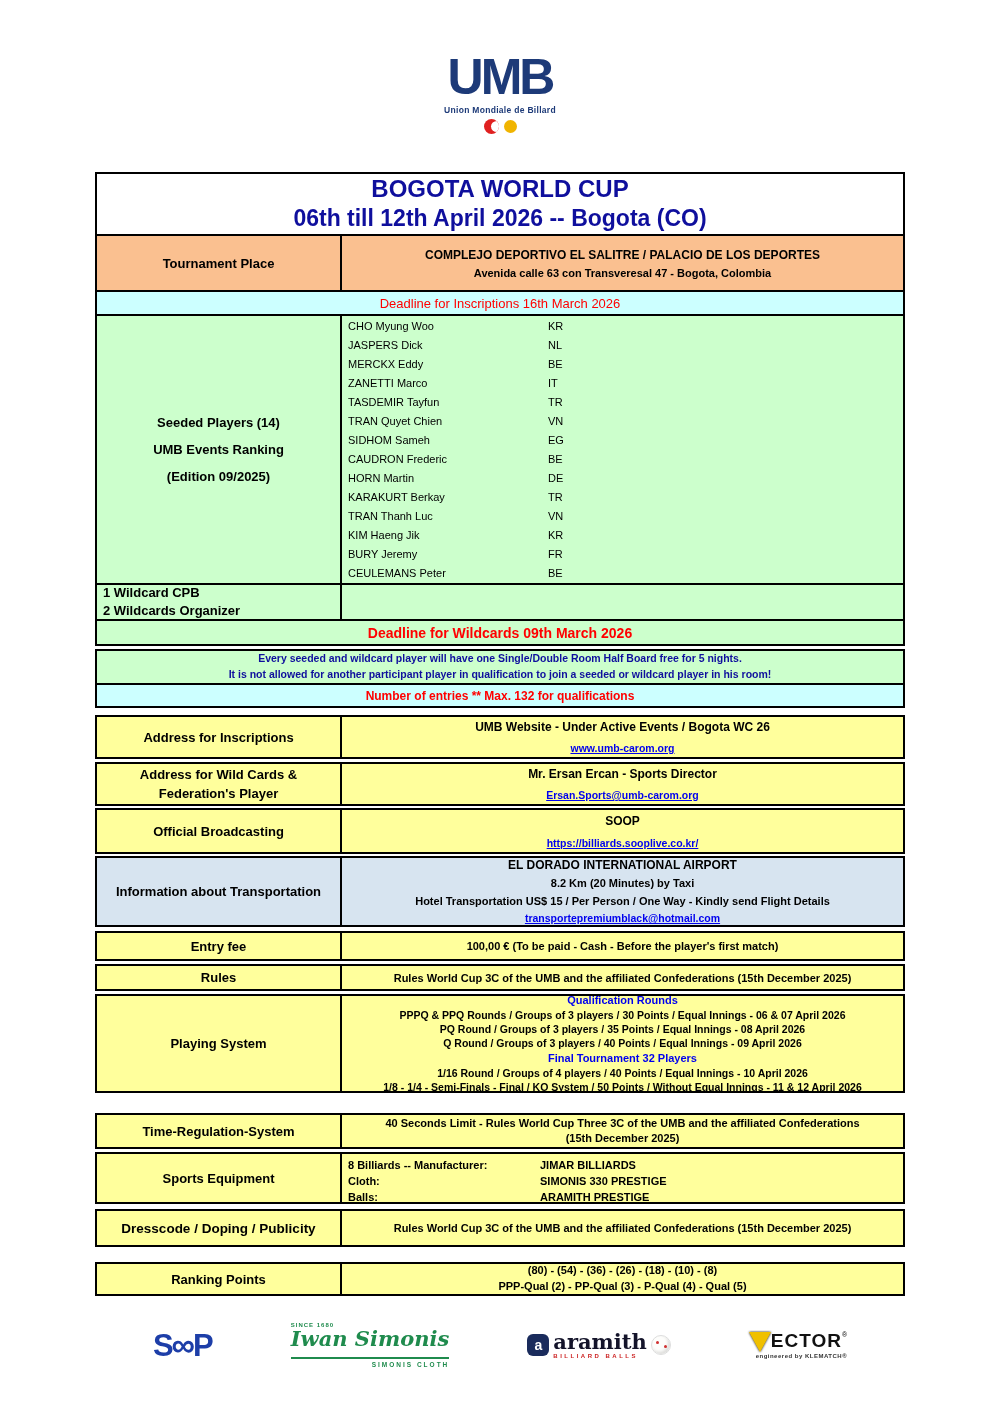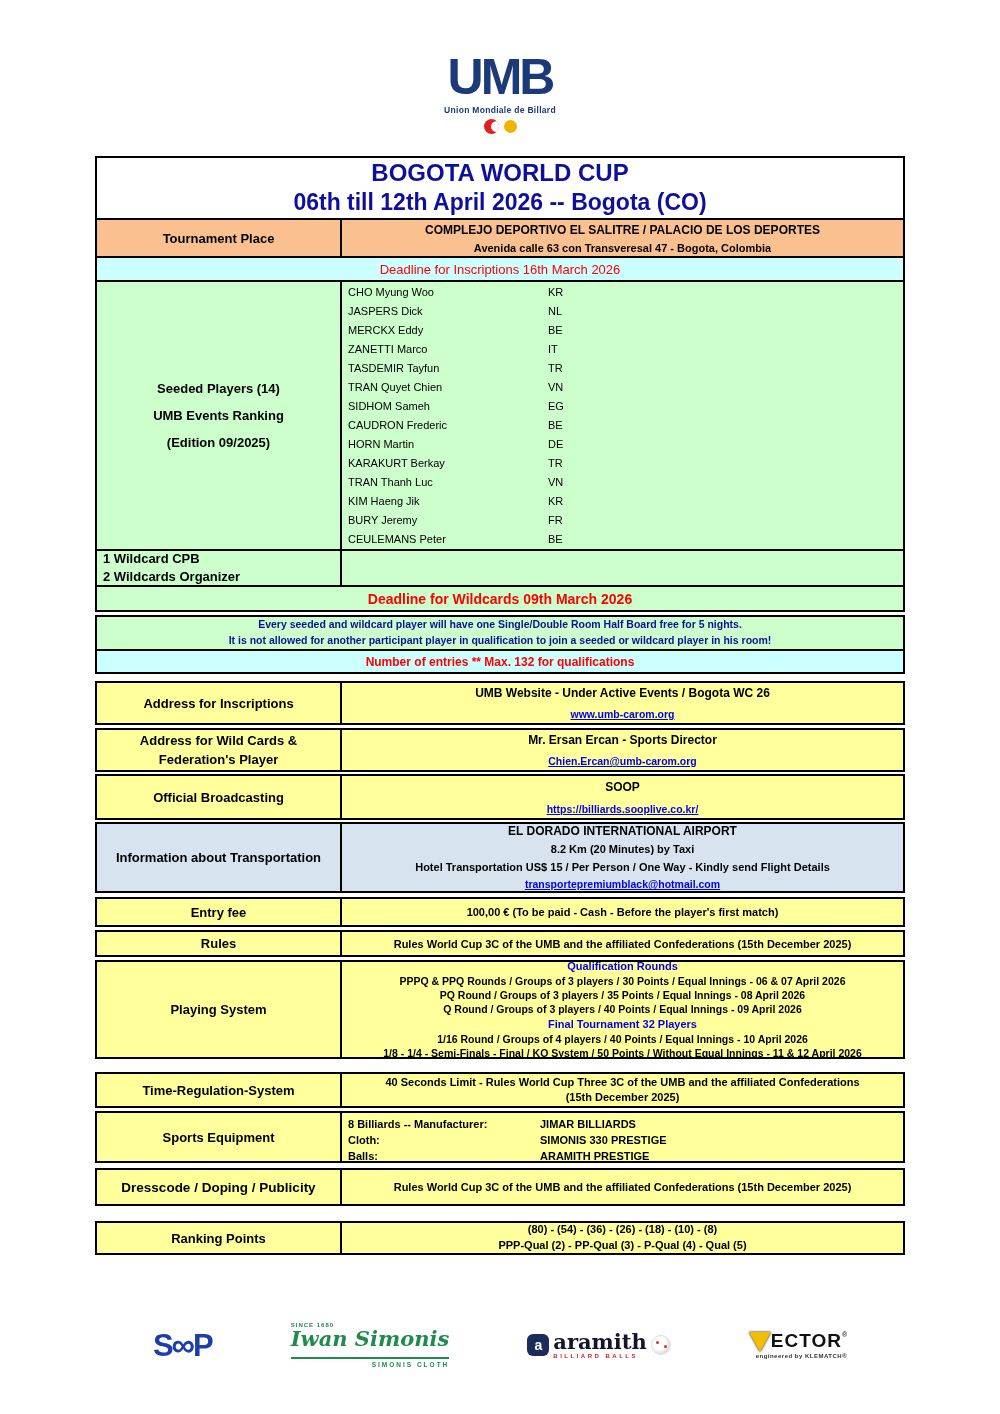--- a/index.html
+++ b/index.html
@@ -9,21 +9,21 @@
   }
   
   .umb-logo{position:absolute;top:52px;left:0;width:100%;text-align:center;}
   .umb-word{font-size:50px;font-weight:900;letter-spacing:-3px;color:#1d3a78;line-height:1;}
   .umb-sub{font-size:8.5px;font-weight:bold;color:#1d3a78;margin-top:3px;letter-spacing:.3px;}
   .umb-dots{margin-top:4px;display:flex;justify-content:center;align-items:center;gap:5px;}
   .crescent{width:15px;height:15px;border-radius:50%;background:#e02020;position:relative;overflow:hidden;display:inline-block;}
   .crescent::after{content:"";position:absolute;left:7px;top:2px;width:12px;height:11px;border-radius:50%;background:#fff;}
   .ydot{width:13px;height:13px;border-radius:50%;background:#f0b400;display:inline-block;}
   
-  .doc{position:absolute;left:95px;top:156px;width:810px;}
+  .doc{position:absolute;left:95px;top:172px;width:810px;}
   .row{display:flex;border:2px solid #000;box-sizing:border-box;margin-top:-2px;background:#fff;}
   .row.first{margin-top:0;}
   .cell-l{width:245px;border-right:2px solid #000;box-sizing:border-box;display:flex;flex-direction:column;justify-content:center;align-items:center;text-align:center;font-weight:bold;font-size:13px;}
   .cell-r{flex:1;display:flex;flex-direction:column;justify-content:center;align-items:center;text-align:center;}
   .full{flex:1;display:flex;flex-direction:column;justify-content:center;align-items:center;text-align:center;}
   .bg-orange{background:#fac090;} .bg-cyan{background:#ccffff;} .bg-green{background:#ccffcc;}
   .bg-yellow{background:#ffff9c;} .bg-blue{background:#d7e4f0;}
   .navy{color:#0f0f9d;} .red{color:#ff0000;}
   .t-title1{font-size:24px;font-weight:800;color:#0f0f9d;line-height:1.25;}
   .t-title2{font-size:23px;font-weight:800;color:#0f0f9d;line-height:1.3;}
@@ -76,21 +76,21 @@
 
 <div class="doc">
 
   <div class="row first" style="height:64px;">
     <div class="full">
       <div class="t-title1">BOGOTA WORLD CUP</div>
       <div class="t-title2">06th till 12th April 2026 -- Bogota (CO)</div>
     </div>
   </div>
 
-  <div class="row bg-orange" style="height:40px;">
+  <div class="row bg-orange" style="height:58px;">
     <div class="cell-l bg-orange">Tournament Place</div>
     <div class="cell-r bg-orange">
       <div class="bold12">COMPLEJO DEPORTIVO EL SALITRE / PALACIO DE LOS DEPORTES</div>
       <div class="bold11" style="margin-top:5px;">Avenida calle 63 con Transveresal 47 -  Bogota, Colombia</div>
     </div>
   </div>
 
   <div class="row bg-cyan" style="height:26px;">
     <div class="full bold13 red">Deadline for Inscriptions 16th March 2026</div>
   </div>
@@ -194,21 +194,21 @@
     </div>
   </div>
 
   <div class="row bg-yellow" style="height:44px;margin-top:3px;">
     <div class="cell-l bg-yellow" style="line-height:1.5;">
       <div>Address for Wild Cards &amp;</div>
       <div>Federation's Player</div>
     </div>
     <div class="cell-r bg-yellow">
       <div class="bold12">Mr. Ersan Ercan - Sports Director</div>
-      <a class="link" style="margin-top:8px;">Chien.Ercan@umb-carom.org</a>
+      <a class="link" style="margin-top:8px;">Ersan.Sports@umb-carom.org</a>
     </div>
   </div>
 
   <div class="row bg-yellow" style="height:46px;margin-top:2px;">
     <div class="cell-l bg-yellow">Official Broadcasting</div>
     <div class="cell-r bg-yellow">
       <div class="bold12">SOOP</div>
       <a class="link" style="margin-top:9px;">https://billiards.sooplive.co.kr/</a>
     </div>
   </div>
@@ -239,21 +239,21 @@
       <div class="ps-head">Qualification Rounds</div>
       <div class="ps-line">PPPQ &amp; PPQ Rounds / Groups of 3 players / 30 Points / Equal Innings - 06 &amp; 07 April 2026</div>
       <div class="ps-line">PQ Round / Groups of 3 players / 35 Points / Equal Innings - 08 April 2026</div>
       <div class="ps-line">Q Round / Groups of 3 players / 40 Points / Equal Innings - 09 April 2026</div>
       <div class="ps-head">Final Tournament  32 Players</div>
       <div class="ps-line">1/16 Round / Groups of 4 players / 40 Points / Equal Innings - 10 April 2026</div>
       <div class="ps-line">1/8 - 1/4 - Semi-Finals - Final / KO System / 50 Points / Without Equal Innings - 11 &amp; 12 April 2026</div>
     </div>
   </div>
 
-  <div class="row bg-yellow" style="height:36px;margin-top:13px;">
+  <div class="row bg-yellow" style="height:36px;margin-top:20px;">
     <div class="cell-l bg-yellow">Time-Regulation-System</div>
     <div class="cell-r bg-yellow" style="line-height:1.4;">
       <div class="bold11">40 Seconds Limit - Rules World Cup Three 3C of the UMB and the affiliated Confederations</div>
       <div class="bold11">(15th December 2025)</div>
     </div>
   </div>
 
   <div class="row bg-yellow" style="height:52px;margin-top:3px;">
     <div class="cell-l bg-yellow">Sports Equipment</div>
     <div class="cell-r bg-yellow" style="align-items:stretch;">

